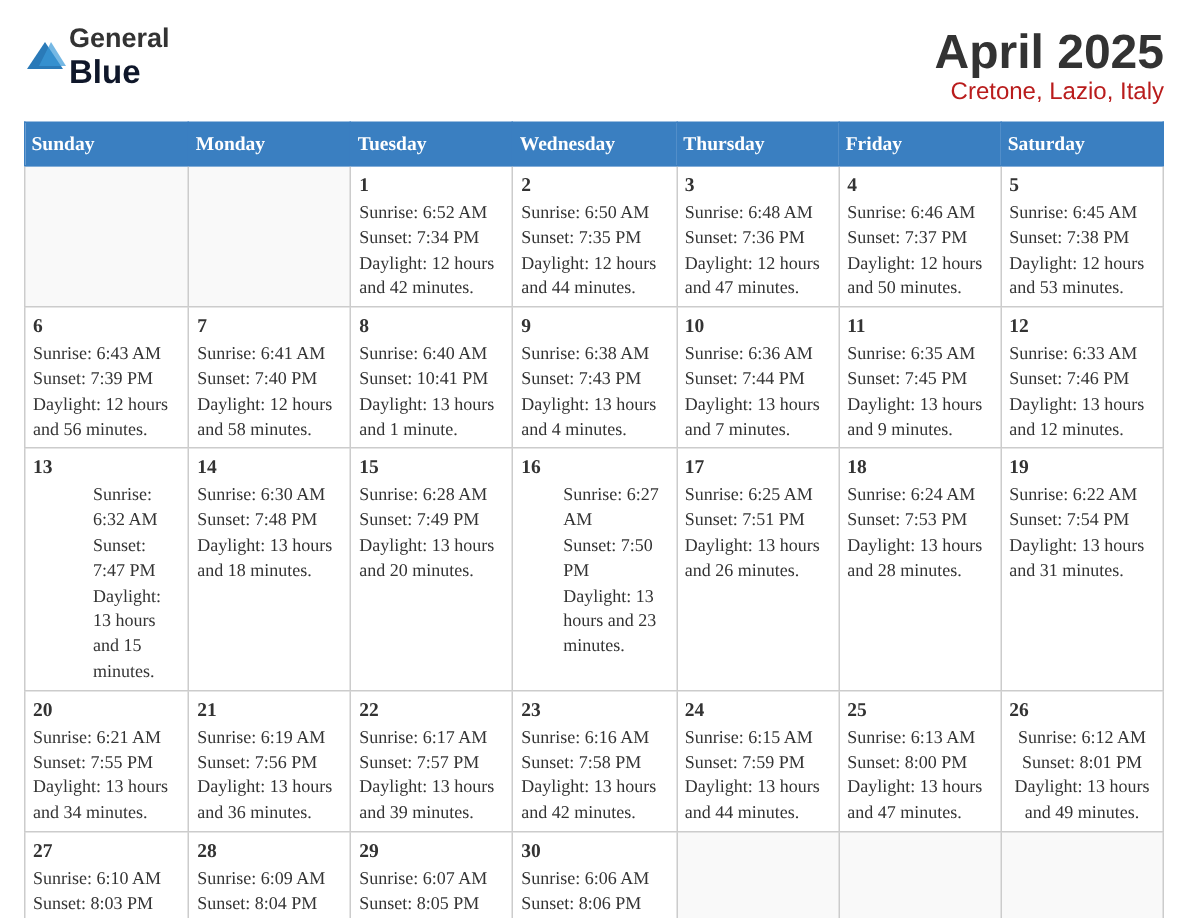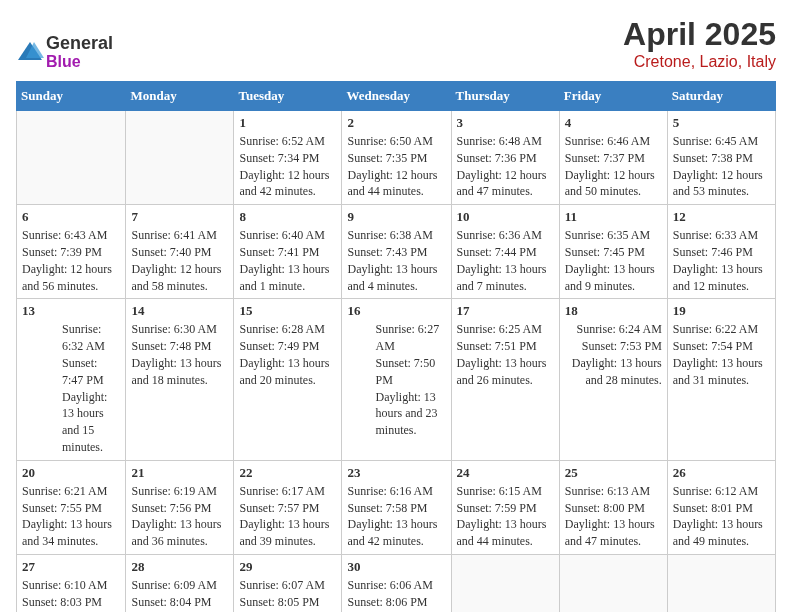--- a/index.html
+++ b/index.html
@@ -6,41 +6,41 @@
     body {
       font-family: Arial, sans-serif;
       background: #fff;
       width: 792px;
       min-height: 612px;
       padding: 16px;
     }
     .header {
       display: flex;
       justify-content: space-between;
-      align-items: flex-end;
+      align-items: flex-start;
       margin-bottom: 10px;
     }
     .logo {
       display: flex;
       align-items: center;
     }
     .logo-text {
       display: flex;
       flex-direction: column;
       line-height: 1.1;
     }
     .logo-general {
       font-size: 18px;
       font-weight: bold;
       color: #333;
     }
     .logo-blue {
-      font-size: 16px;
-      font-weight: bold;
-      color: #a21caf;
+      font-size: 22px;
+      font-weight: bold;
+      color: #0f172a;
     }
     .logo-icon {
       width: 28px;
       height: 28px;
       margin-right: 2px;
     }
     .title-block {
       text-align: right;
     }
     .main-title {
@@ -172,21 +172,21 @@
         </td>
         <td>
           <span class="day-num">7</span>
           <div class="day-info" style="white-space: pre-line;">Sunrise: 6:41 AM
 Sunset: 7:40 PM
 Daylight: 12 hours and 58 minutes.</div>
         </td>
         <td>
           <span class="day-num">8</span>
           <div class="day-info" style="white-space: pre-line;">Sunrise: 6:40 AM
-Sunset: 7:41 PM
+Sunset: 10:41 PM
 Daylight: 13 hours and 1 minute.</div>
         </td>
         <td>
           <span class="day-num">9</span>
           <div class="day-info" style="white-space: pre-line;">Sunrise: 6:38 AM
 Sunset: 7:43 PM
 Daylight: 13 hours and 4 minutes.</div>
         </td>
         <td>
           <span class="day-num">10</span>
@@ -233,21 +233,21 @@
 Daylight: 13 hours and 23 minutes.</div>
         </td>
         <td>
           <span class="day-num">17</span>
           <div class="day-info" style="white-space: pre-line;">Sunrise: 6:25 AM
 Sunset: 7:51 PM
 Daylight: 13 hours and 26 minutes.</div>
         </td>
         <td>
           <span class="day-num">18</span>
-          <div class="day-info" style="white-space: pre-line; text-align: right;">Sunrise: 6:24 AM
+          <div class="day-info" style="white-space: pre-line;">Sunrise: 6:24 AM
 Sunset: 7:53 PM
 Daylight: 13 hours and 28 minutes.</div>
         </td>
         <td>
           <span class="day-num">19</span>
           <div class="day-info" style="white-space: pre-line;">Sunrise: 6:22 AM
 Sunset: 7:54 PM
 Daylight: 13 hours and 31 minutes.</div>
         </td>
       </tr>
@@ -283,21 +283,21 @@
 Daylight: 13 hours and 44 minutes.</div>
         </td>
         <td>
           <span class="day-num">25</span>
           <div class="day-info" style="white-space: pre-line;">Sunrise: 6:13 AM
 Sunset: 8:00 PM
 Daylight: 13 hours and 47 minutes.</div>
         </td>
         <td>
           <span class="day-num">26</span>
-          <div class="day-info" style="white-space: pre-line;">Sunrise: 6:12 AM
+          <div class="day-info" style="white-space: pre-line; text-align: center;">Sunrise: 6:12 AM
 Sunset: 8:01 PM
 Daylight: 13 hours and 49 minutes.</div>
         </td>
       </tr>
       <tr>
         <td>
           <span class="day-num">27</span>
           <div class="day-info" style="white-space: pre-line;">Sunrise: 6:10 AM
 Sunset: 8:03 PM
 Daylight: 13 hours and 52 minutes.</div>

